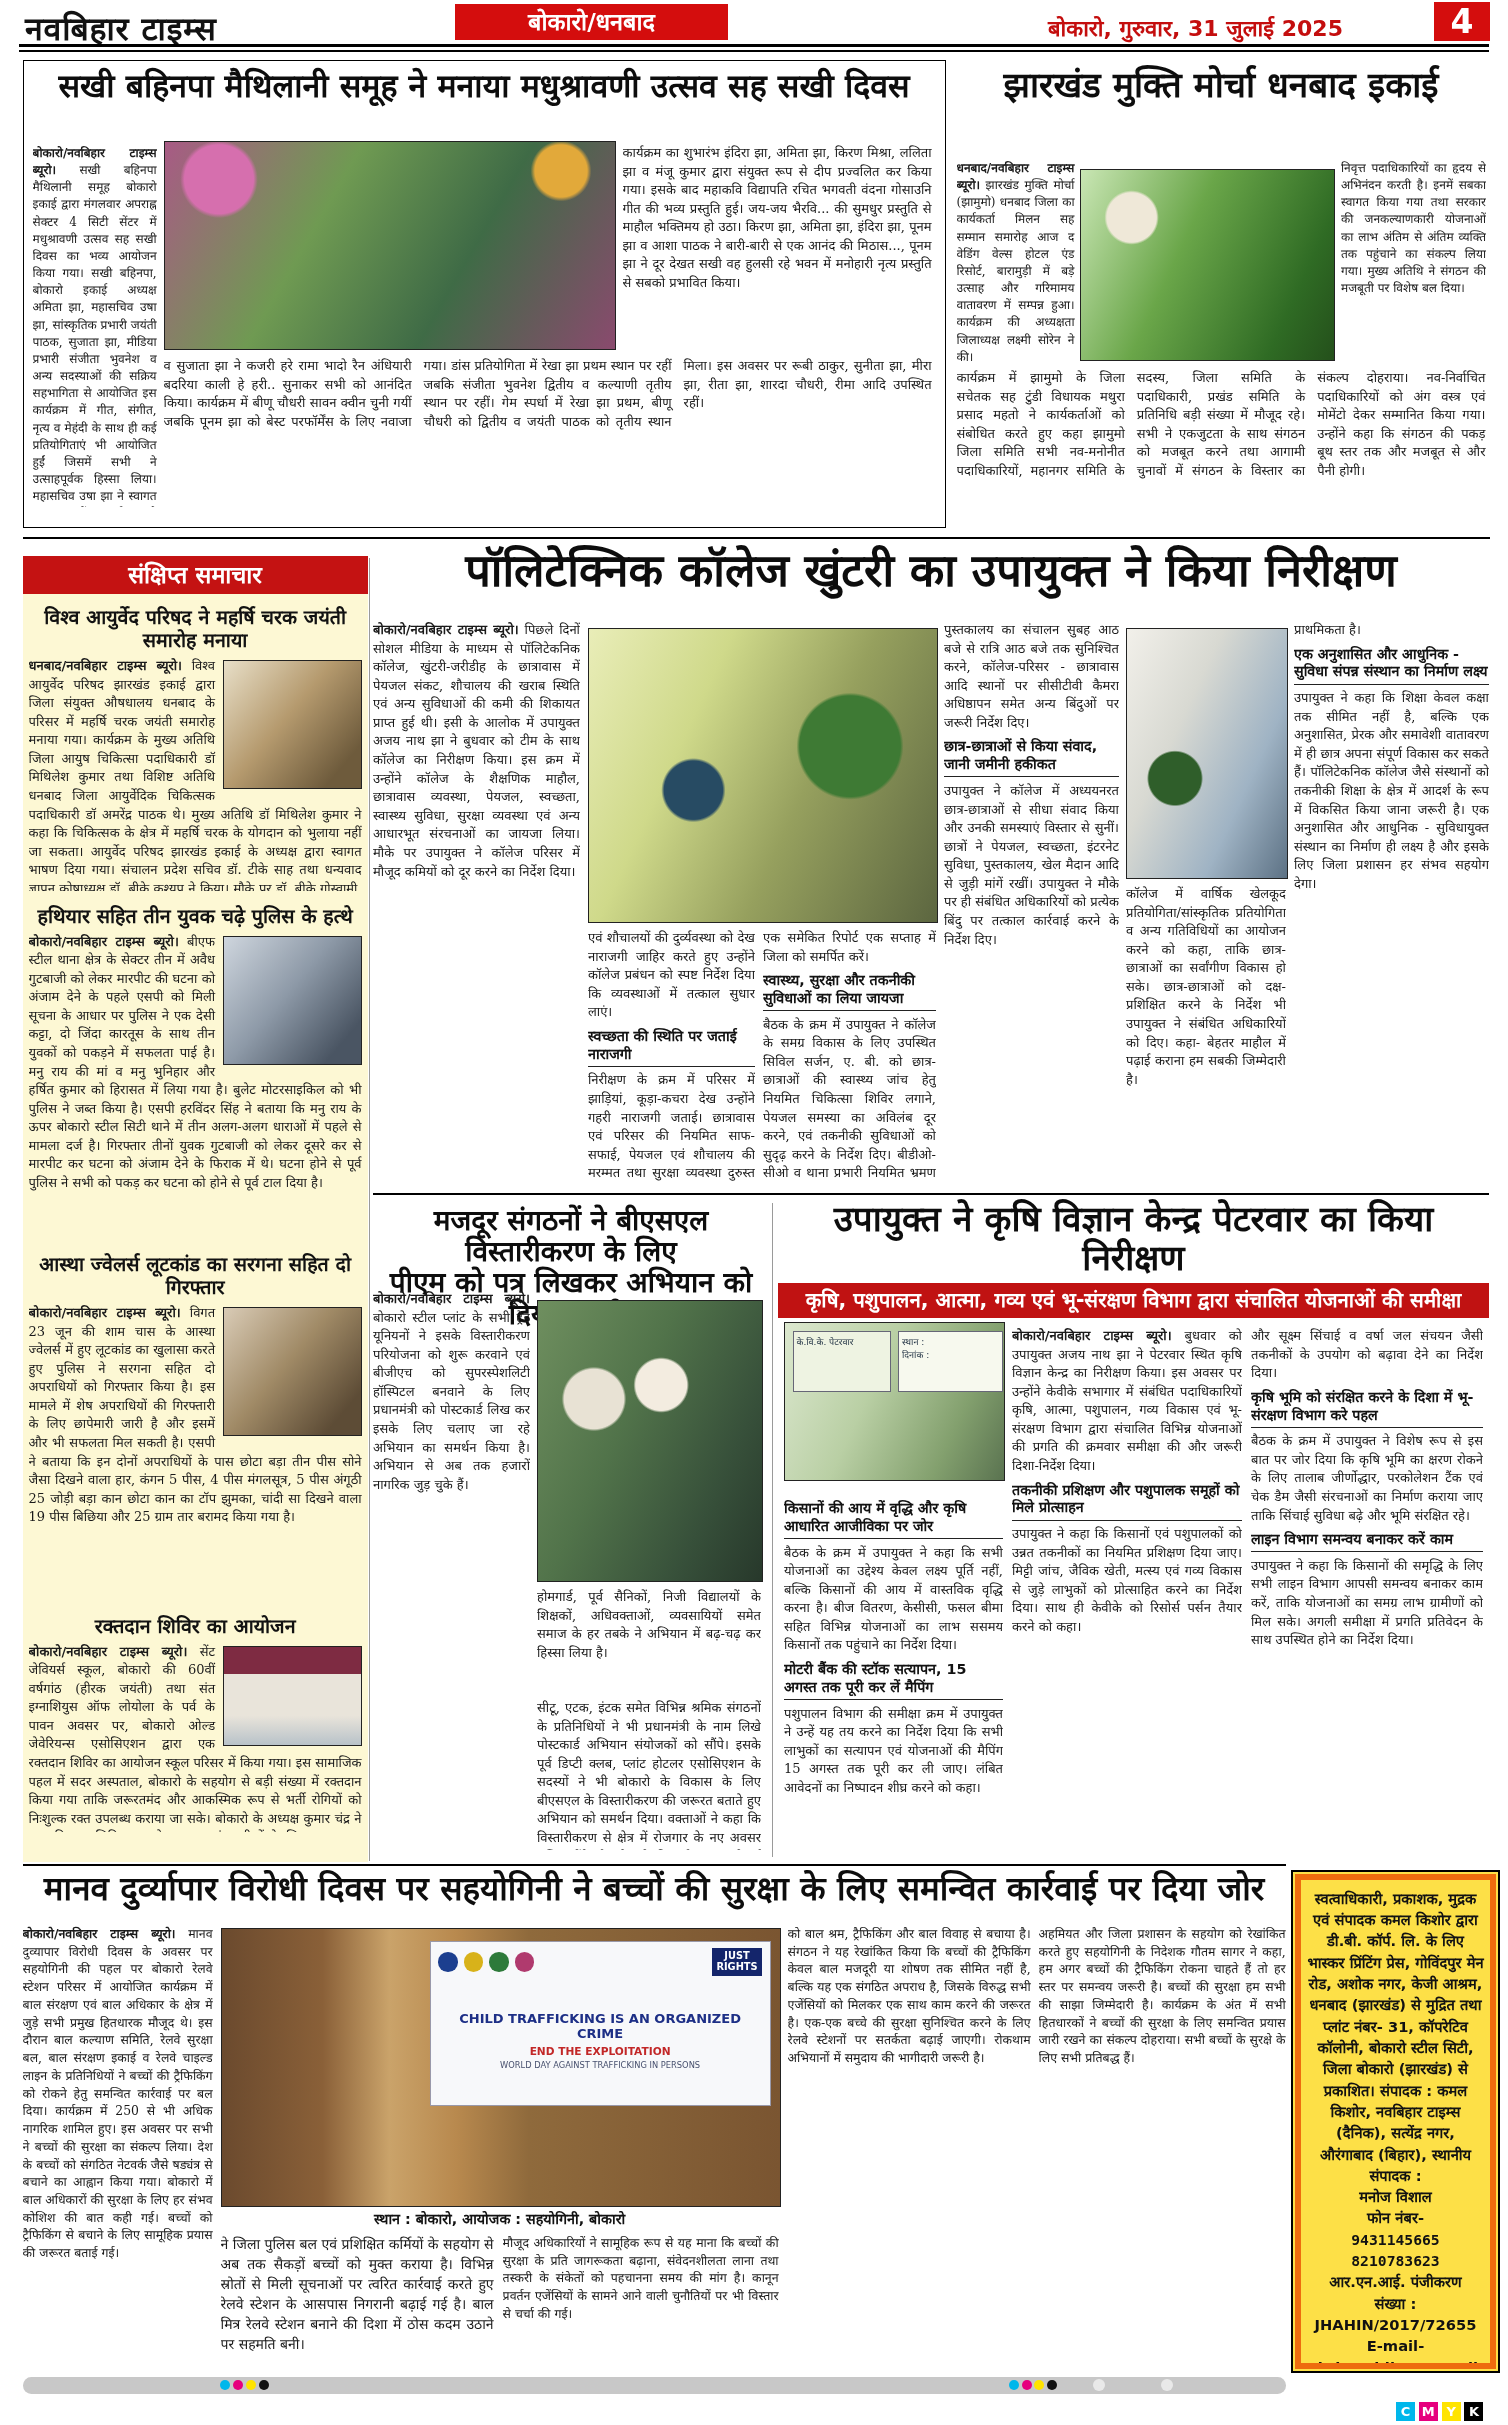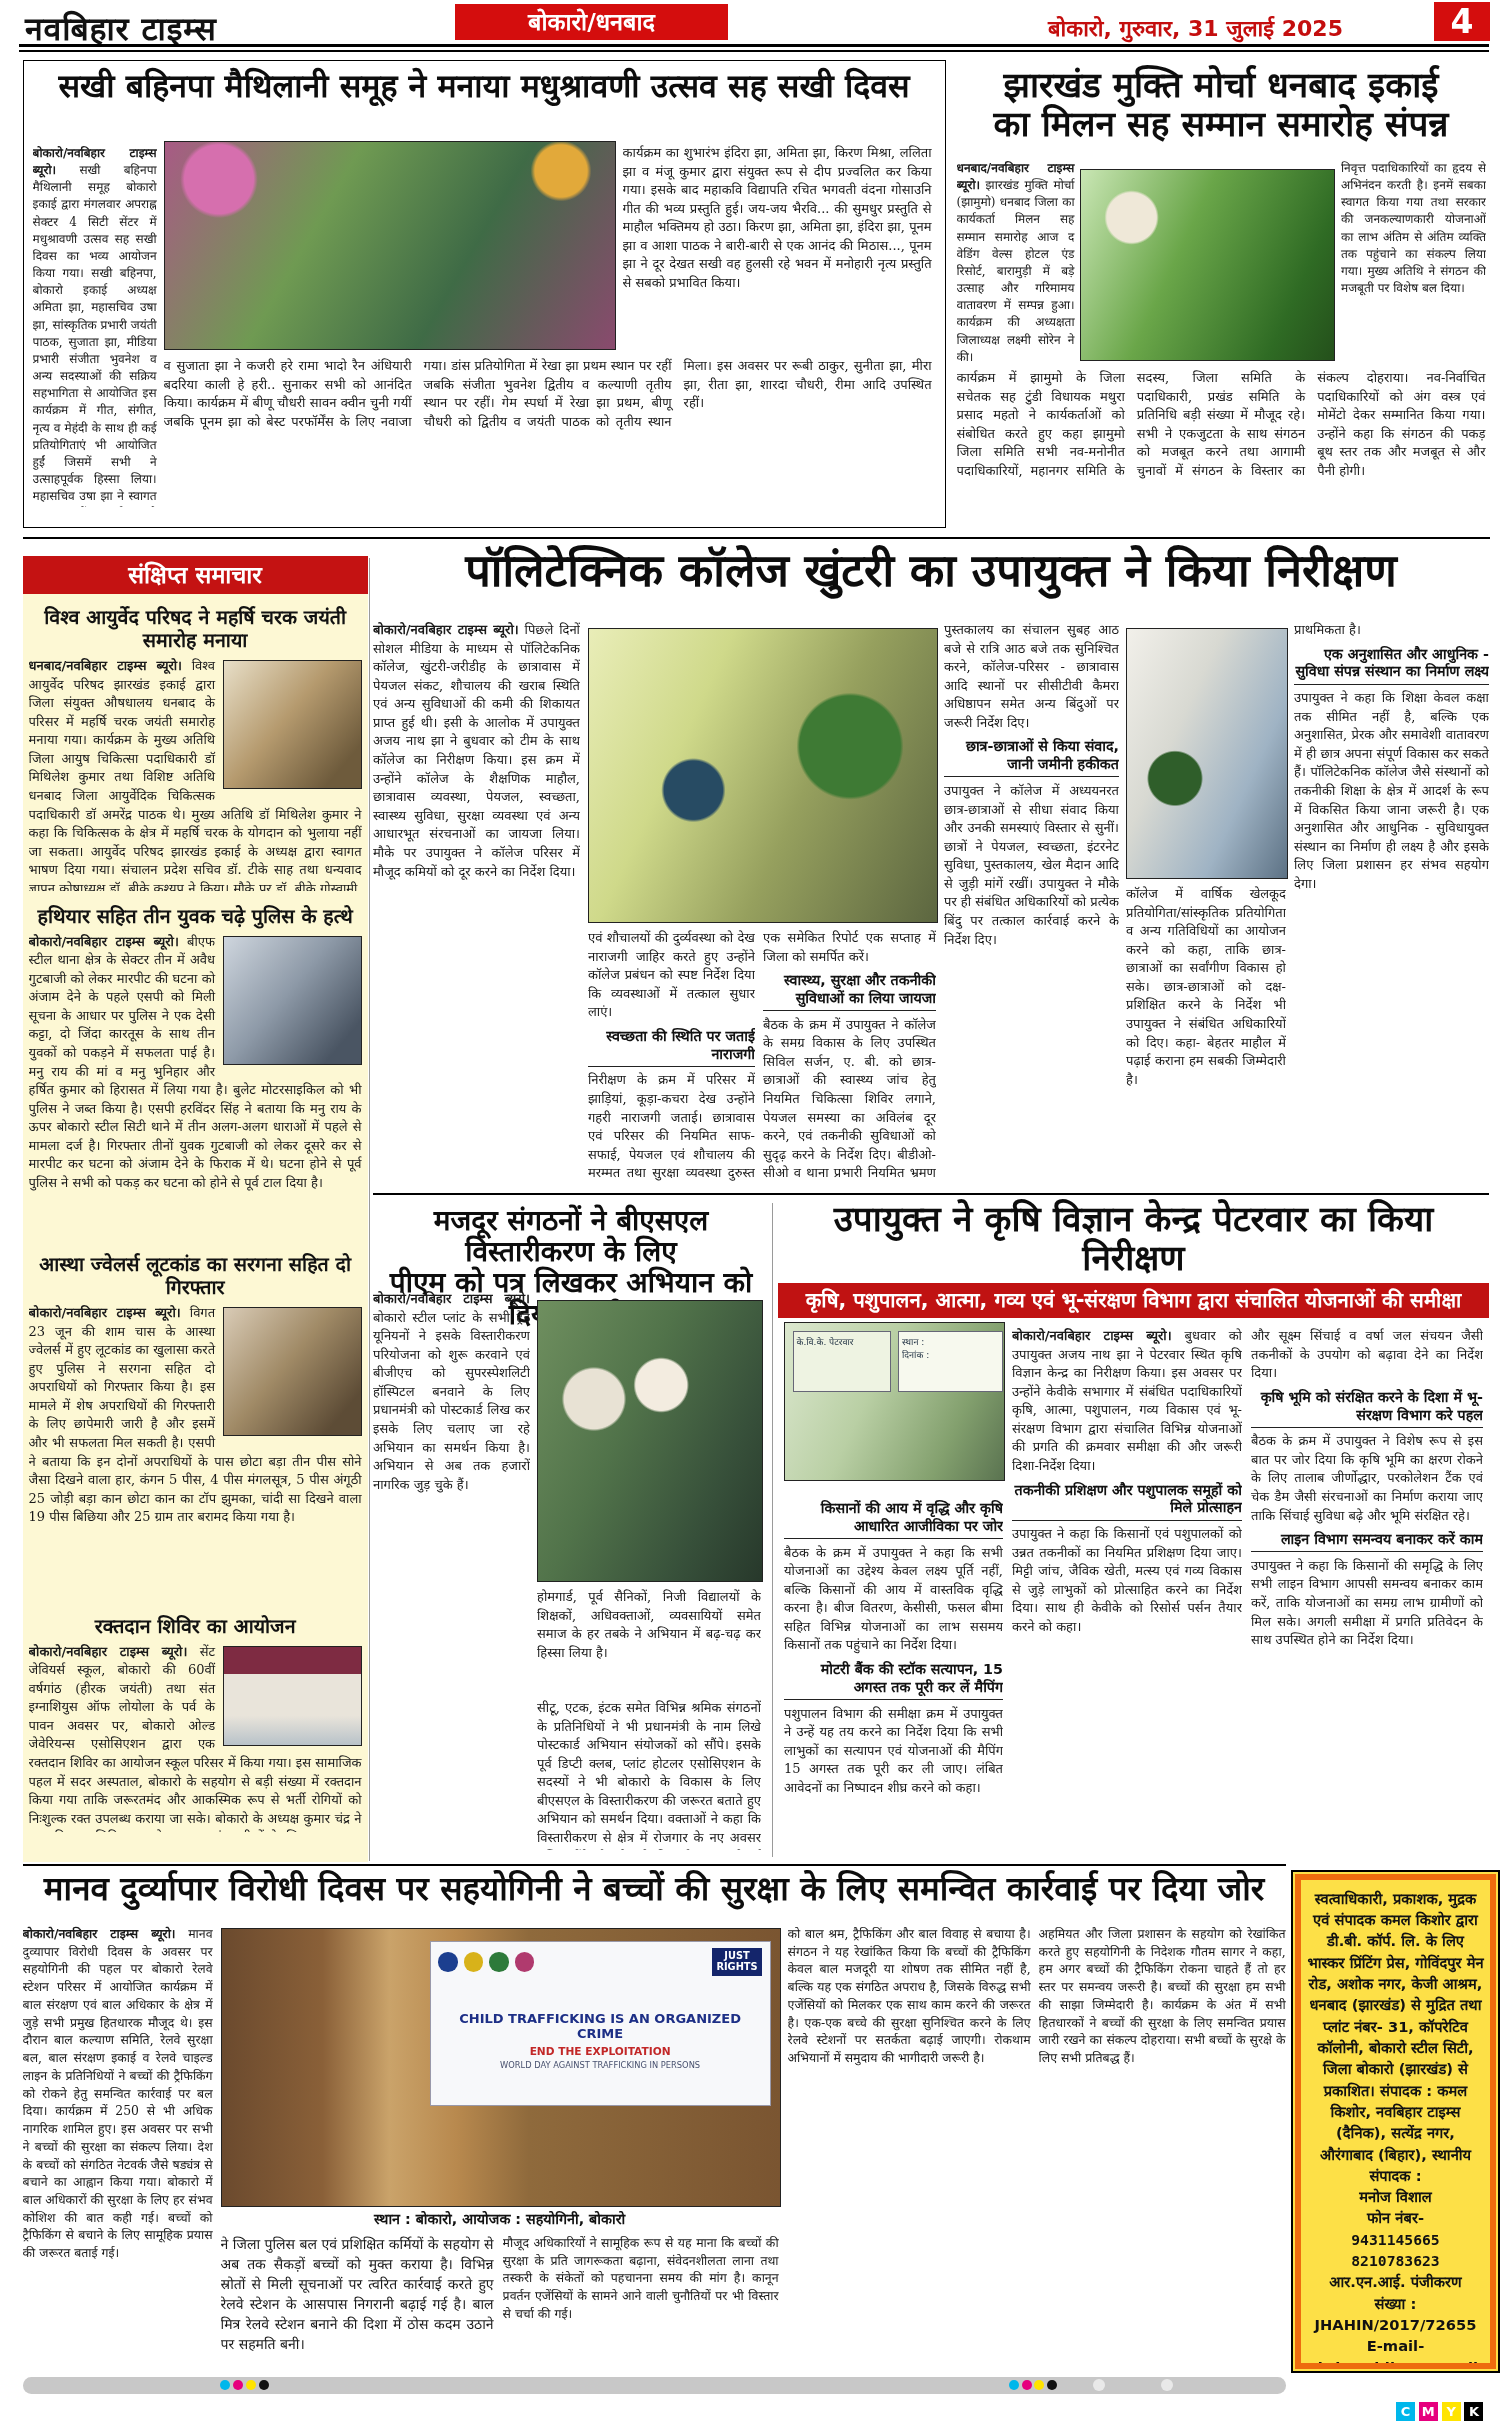--- a/index.html
+++ b/index.html
@@ -3,21 +3,21 @@
 <meta charset="utf-8">
 <style>
   html,body{margin:0;padding:0;background:#ffffff;}
   .page{position:relative;width:1508px;height:2426px;background:#fff;overflow:hidden;
         font-family:"DejaVu Sans",sans-serif;color:#121212;}
   .abs{position:absolute;}
   .hl{font-weight:bold;text-align:center;line-height:1.12;color:#0d0d0d;}
   .body-txt{font-size:13px;line-height:1.43;text-align:justify;overflow:hidden;
             font-family:"DejaVu Serif",serif;color:#1a1a1a;}
   .byl{font-weight:bold;font-family:"DejaVu Sans",sans-serif;}
-  .subhead{font-weight:bold;text-align:right;font-size:14.3px;line-height:1.25;
+  .subhead{font-weight:bold;text-align:left;font-size:14.3px;line-height:1.25;
            margin:6px 0 4.5px 0;padding-bottom:2.3px;border-bottom:1.1px solid #222;
            font-family:"DejaVu Sans",sans-serif;}
   .photo{position:absolute;border:0.8px solid #222;overflow:hidden;}
   .redbar{background:#c41212;color:#fff;font-weight:bold;text-align:center;}
   .vrule{position:absolute;background:#9a9a9a;width:0.8px;}
   .hrule{position:absolute;background:#000;}
   .brief-item h3{font-size:19.6px;font-weight:bold;text-align:center;margin:7.5px 3px 4.5px 3px;line-height:1.2;}
   .brief-photo{float:right;width:137px;height:127px;border:0.8px solid #222;margin:3px 0 4.5px 7.5px;}
   .pub-line{text-align:center;font-weight:bold;font-size:14.7px;line-height:1.45;}
   .cmyk-box{width:19px;height:19px;display:inline-block;text-align:center;
@@ -45,21 +45,20 @@
     <div class="body-txt abs" style="left:9px;top:84px;width:124px;height:362px;font-size:12px;">
       <b class="byl">बोकारो/नवबिहार टाइम्स ब्यूरो।</b>
       <span>सखी बहिनपा मैथिलानी समूह बोकारो इकाई द्वारा मंगलवार अपराह्न सेक्टर 4 सिटी सेंटर में मधुश्रावणी उत्सव सह सखी दिवस का भव्य आयोजन किया गया। सखी बहिनपा, बोकारो इकाई अध्यक्ष अमिता झा, महासचिव उषा झा, सांस्कृतिक प्रभारी जयंती पाठक, सुजाता झा, मीडिया प्रभारी संजीता भुवनेश व अन्य सदस्याओं की सक्रिय सहभागिता से आयोजित इस कार्यक्रम में गीत, संगीत, नृत्य व मेहंदी के साथ ही कई प्रतियोगिताएं भी आयोजित हुईं जिसमें सभी ने उत्साहपूर्वक हिस्सा लिया। महासचिव उषा झा ने स्वागत भाषण में सभी को मधुश्रावणी उत्सव व सखी दिवस की शुभकामनाएं दीं।</span>
     </div>
     <div class="body-txt abs" style="left:599px;top:83px;width:309px;height:205px;">कार्यक्रम का शुभारंभ इंदिरा झा, अमिता झा, किरण मिश्रा, ललिता झा व मंजू कुमार द्वारा संयुक्त रूप से दीप प्रज्वलित कर किया गया। इसके बाद महाकवि विद्यापति रचित भगवती वंदना गोसाउनि गीत की भव्य प्रस्तुति हुई। जय-जय भैरवि... की सुमधुर प्रस्तुति से माहौल भक्तिमय हो उठा। किरण झा, अमिता झा, इंदिरा झा, पूनम झा व आशा पाठक ने बारी-बारी से एक आनंद की मिठास..., पूनम झा ने दूर देखत सखी वह हुलसी रहे भवन में मनोहारी नृत्य प्रस्तुति से सबको प्रभावित किया।</div>
     <div class="body-txt abs" style="left:140px;top:296px;width:768px;height:160px;column-count:3;column-gap:12px;">व सुजाता झा ने कजरी हरे रामा भादो रैन अंधियारी बदरिया काली हे हरी.. सुनाकर सभी को आनंदित किया। कार्यक्रम में बीणू चौधरी सावन क्वीन चुनी गयीं जबकि पूनम झा को बेस्ट परफॉर्मेंस के लिए नवाजा गया। डांस प्रतियोगिता में रेखा झा प्रथम स्थान पर रहीं जबकि संजीता भुवनेश द्वितीय व कल्याणी तृतीय स्थान पर रहीं। गेम स्पर्धा में रेखा झा प्रथम, बीणू चौधरी को द्वितीय व जयंती पाठक को तृतीय स्थान मिला। इस अवसर पर रूबी ठाकुर, सुनीता झा, मीरा झा, रीता झा, शारदा चौधरी, रीमा आदि उपस्थित रहीं।</div>
   </div>
 
   <div class="abs" style="left:952px;top:60px;width:538px;height:466px;">
     <div class="hl" style="font-size:35px;margin-top:6px;">झारखंड मुक्ति मोर्चा धनबाद इकाई</div>
-    <div class="hl" style="font-size:35px;">का मिलन सह सम्मान समारोह संपन्न</div>
     <div class="body-txt abs" style="left:4.5px;top:100px;width:118px;height:204px;font-size:12px;">
       <b class="byl">धनबाद/नवबिहार टाइम्स ब्यूरो।</b>
       <span>झारखंड मुक्ति मोर्चा (झामुमो) धनबाद जिला का कार्यकर्ता मिलन सह सम्मान समारोह आज द वेडिंग वेल्स होटल एंड रिसोर्ट, बारामुड़ी में बड़े उत्साह और गरिमामय वातावरण में सम्पन्न हुआ। कार्यक्रम की अध्यक्षता जिलाध्यक्ष लक्ष्मी सोरेन ने की।</span>
     </div>
     <div class="photo" style="left:128px;top:109px;width:253px;height:190px;background:
          radial-gradient(circle at 20% 25%, #efe8d8 0 10%, transparent 11%),
          linear-gradient(115deg,#c9e6b4 0%,#6aa649 40%,#2f6b24 80%,#24501b 100%);"></div>
     <div class="body-txt abs" style="left:389px;top:100px;width:145px;height:204px;font-size:12px;">निवृत्त पदाधिकारियों का हृदय से अभिनंदन करती है। इनमें सबका स्वागत किया गया तथा सरकार की जनकल्याणकारी योजनाओं का लाभ अंतिम से अंतिम व्यक्ति तक पहुंचाने का संकल्प लिया गया। मुख्य अतिथि ने संगठन की मजबूती पर विशेष बल दिया।</div>
     <div class="body-txt abs" style="left:4.5px;top:309px;width:529px;height:151px;column-count:3;column-gap:12px;">कार्यक्रम में झामुमो के जिला सचेतक सह टुंडी विधायक मथुरा प्रसाद महतो ने कार्यकर्ताओं को संबोधित करते हुए कहा झामुमो जिला समिति सभी नव-मनोनीत पदाधिकारियों, महानगर समिति के सदस्य, जिला समिति के पदाधिकारी, प्रखंड समिति के प्रतिनिधि बड़ी संख्या में मौजूद रहे। सभी ने एकजुटता के साथ संगठन को मजबूत करने तथा आगामी चुनावों में संगठन के विस्तार का संकल्प दोहराया। नव-निर्वाचित पदाधिकारियों को अंग वस्त्र एवं मोमेंटो देकर सम्मानित किया गया। उन्होंने कहा कि संगठन की पकड़ बूथ स्तर तक और मजबूत से और पैनी होगी।</div>
   </div>

